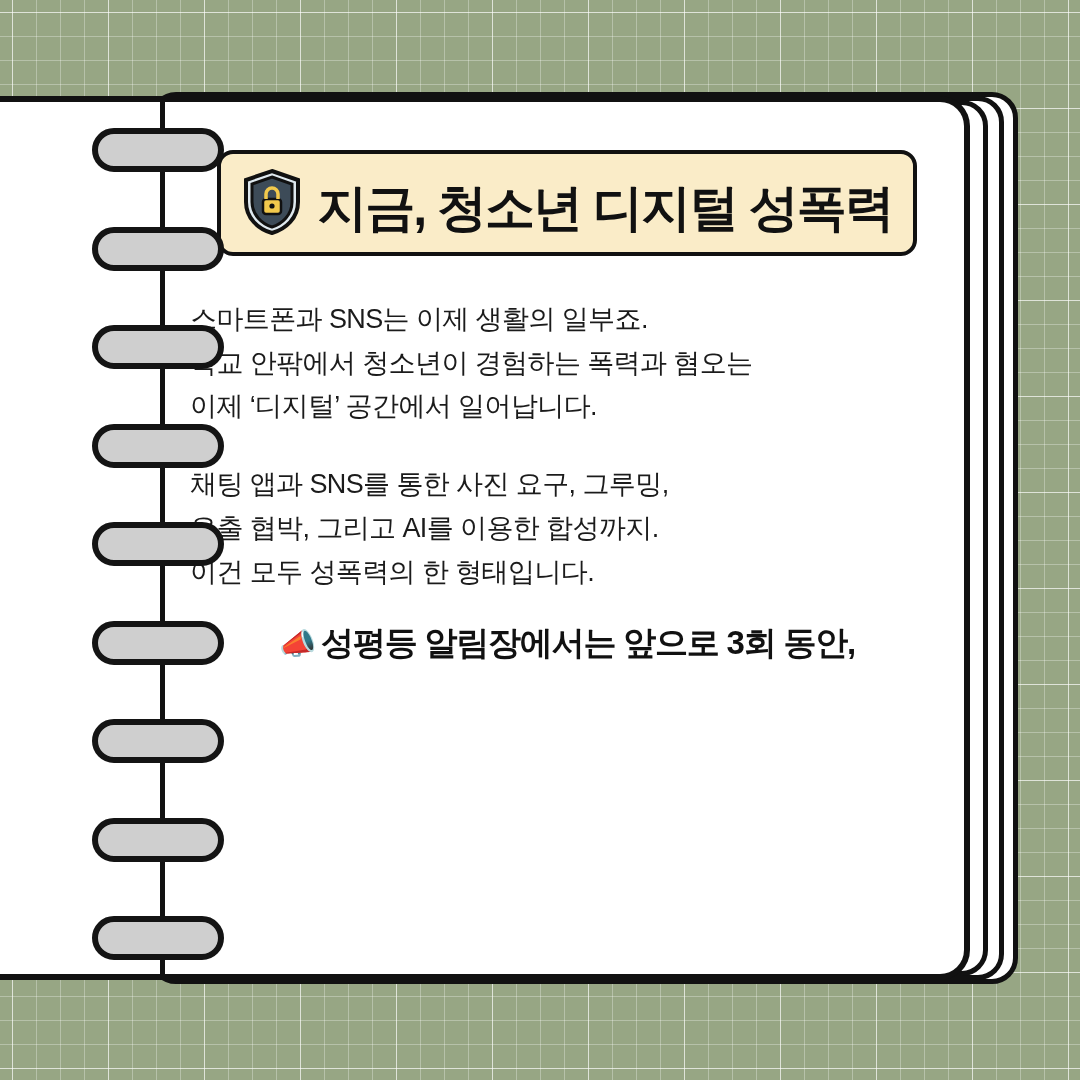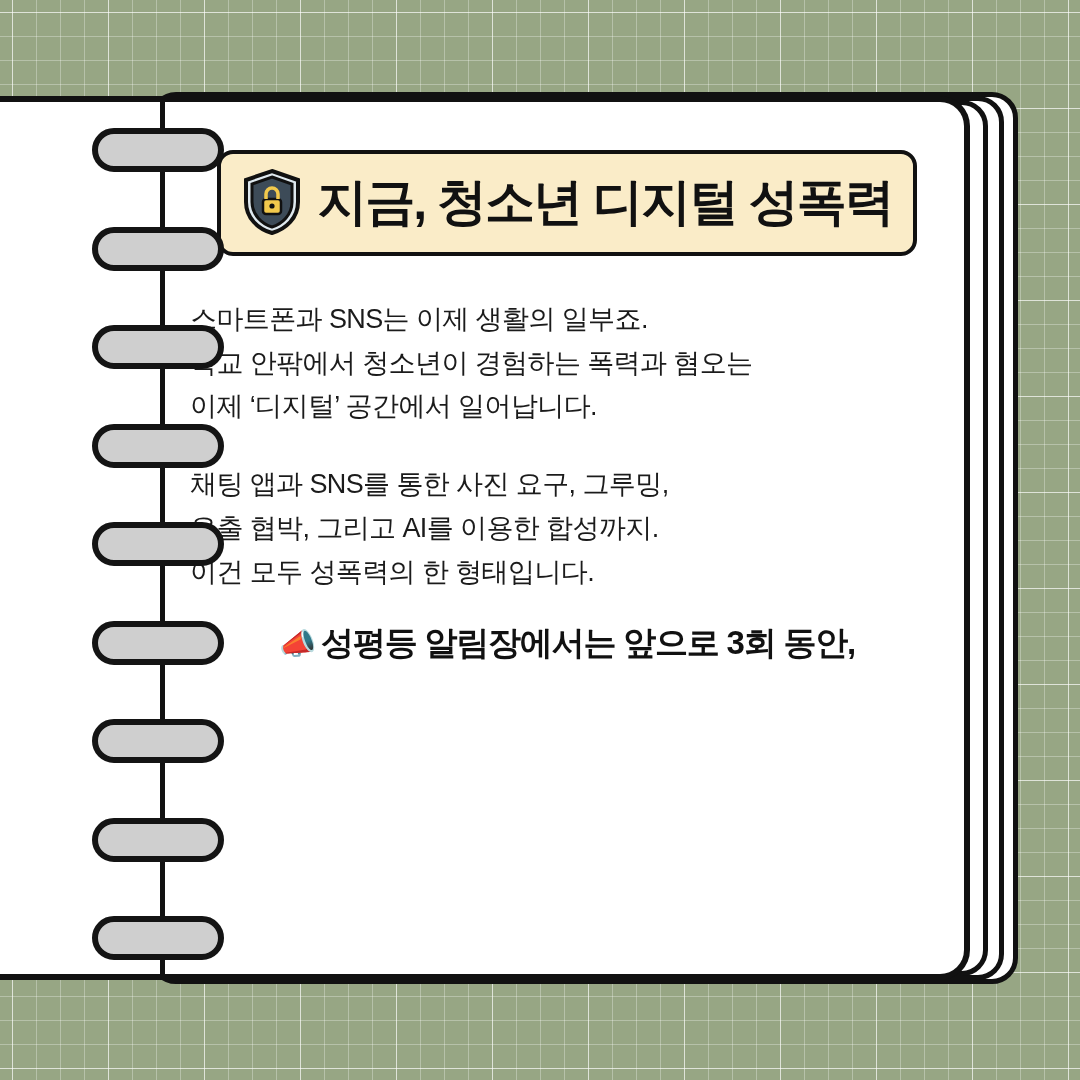--- a/index.html
+++ b/index.html
@@ -119,21 +119,21 @@
   }
 
   .title-box {
     width: 700px;
     background: #faecc8;
     border: 4px solid #111;
     border-radius: 16px;
     padding: 14px 18px 16px 18px;
     box-sizing: border-box;
     display: flex;
-    align-items: center;
+    align-items: flex-end;
     justify-content: center;
     gap: 14px;
   }
   .title-text {
     font-size: 50px;
     font-weight: bold;
     color: #111;
     letter-spacing: -2px;
     white-space: nowrap;
     line-height: 1.1;

